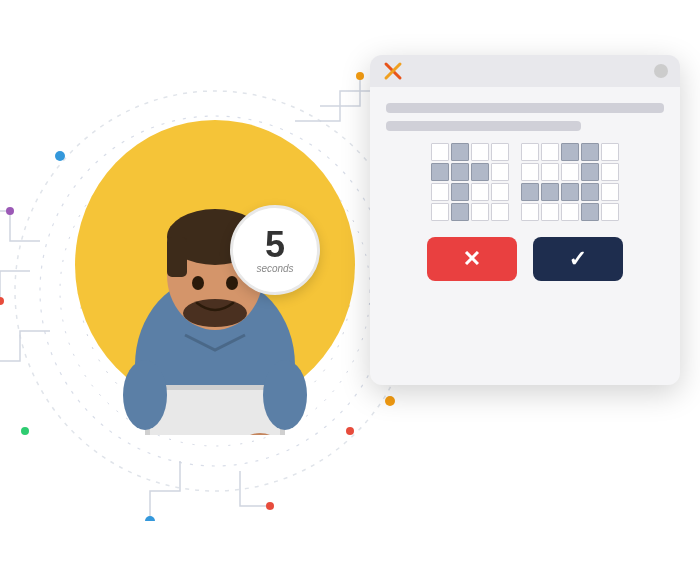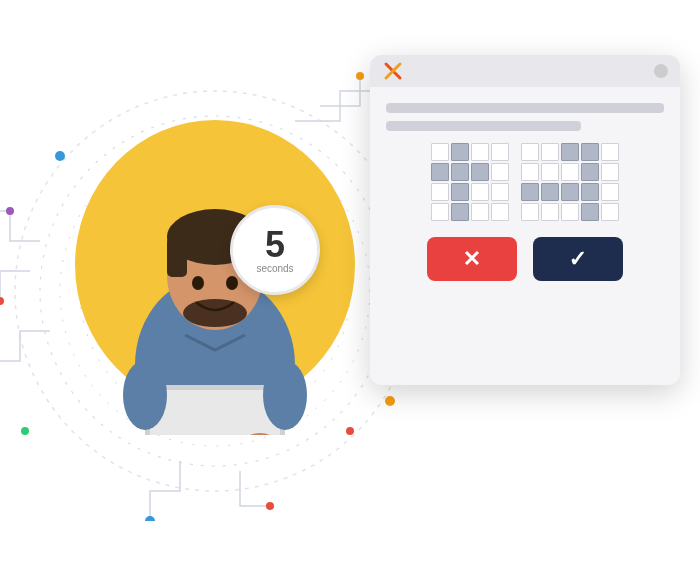--- a/index.html
+++ b/index.html
@@ -42,20 +42,21 @@
       font-size: 36px;
       font-weight: 700;
       color: #333;
       line-height: 1;
     }
 
     .timer-label {
       font-size: 10px;
       color: #888;
       margin-top: 0;
+      font-style: italic;
     }
 
     
     .app-window {
       position: absolute;
       right: 20px;
       top: 55px;
       width: 310px;
       height: 330px;
       background: #f5f5f7;

